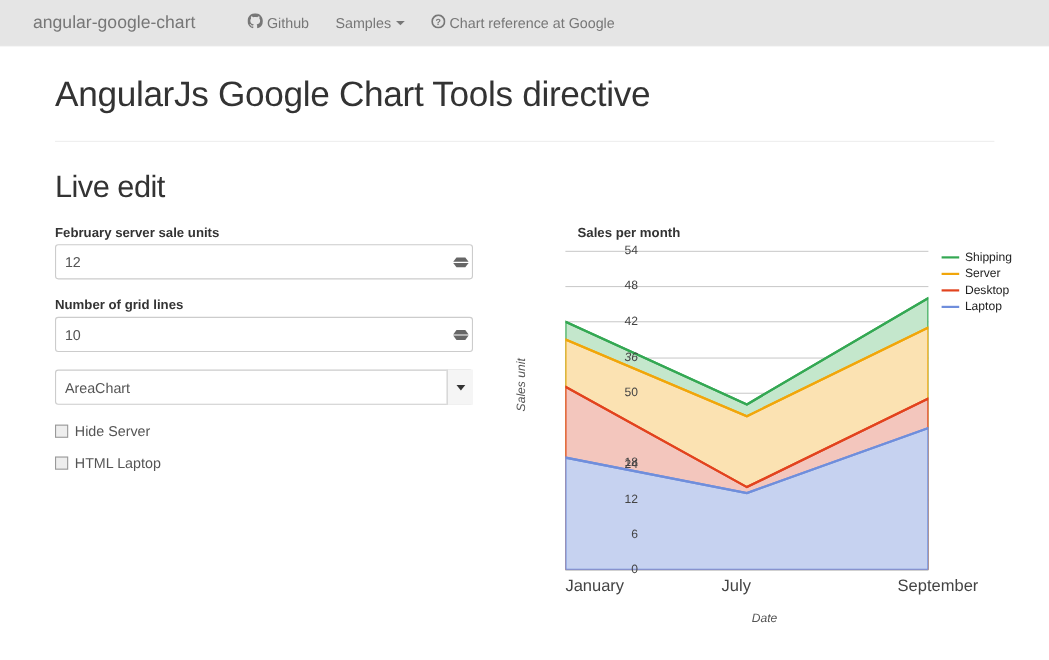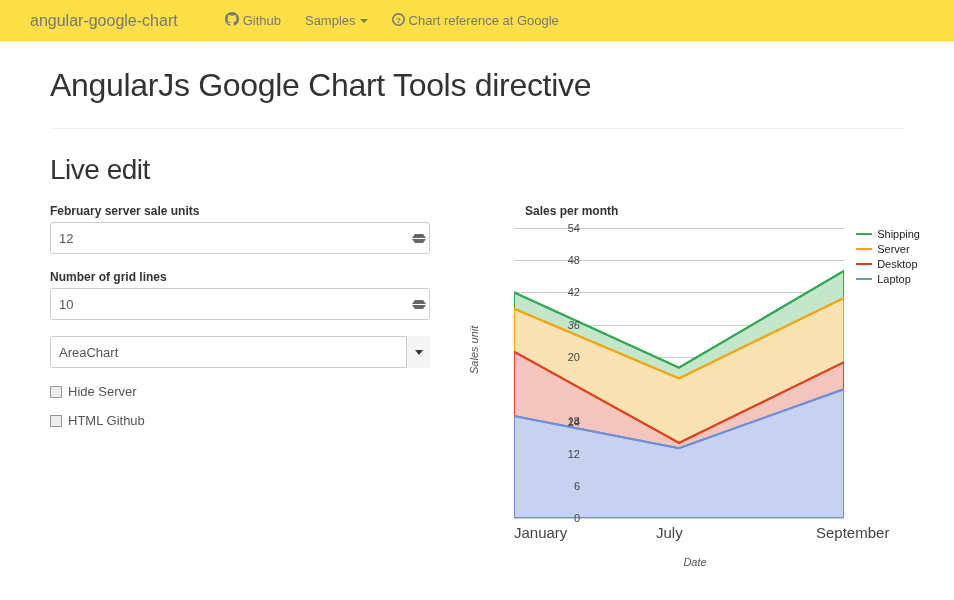--- a/index.html
+++ b/index.html
@@ -1,17 +1,17 @@
 <!DOCTYPE html>
 <html><head>
 <meta charset="utf-8">
 <style>
 *{box-sizing:border-box;margin:0;padding:0}
 body{font-family:"Helvetica Neue",Helvetica,Arial,sans-serif;font-size:14px;color:#333;background:#fff;width:954px}
-.navbar{background:#fde047;border-bottom:1px solid #e7e7e7;height:42px;padding:0 15px;display:flex;align-items:center}
+.navbar{background:#e5e5e5;border-bottom:1px solid #e7e7e7;height:42px;padding:0 15px;display:flex;align-items:center}
 .navbar .brand{color:#777;font-size:16px;margin-right:20px;padding:0 15px}
 .navbar a,.navbar .navitem{color:#777;font-size:13px;padding:0 12px;display:inline-flex;align-items:center;text-decoration:none;height:42px;cursor:pointer}
 .navbar .icon{margin-right:4px}
 .caret{display:inline-block;margin-left:4px;vertical-align:middle;border-top:4px solid #777;border-left:4px solid transparent;border-right:4px solid transparent}
 .container{padding:0 50px}
 h1.title{font-size:32px;font-weight:400;color:#333;text-align:left;margin:25px 0 24px;letter-spacing:-0.3px}
 hr.rule{border:none;border-top:1px solid #eee;margin:0 0 25px}
 h2.section{font-size:28px;font-weight:400;margin:6px 0 18px;letter-spacing:-0.5px}
 .row{display:flex;gap:40px}
 .col-left{flex:0 0 380px}
@@ -109,21 +109,21 @@
             </span>
         </div>
       </div>
 
       <div class="check-row">
         <span class="box"></span>
         <span>Hide Server</span>
       </div>
       <div class="check-row">
         <span class="box"></span>
-        <span>HTML Github</span>
+        <span>HTML Laptop</span>
       </div>
 
     </div>
 
     <div class="col-right">
       <div class="chart-box">
         <div class="chart-title">Sales per month</div>
         <div class="ylabel">Sales unit</div>
 
         <div class="plot" id="plot">
@@ -171,21 +171,21 @@
         <div class="xtick" style="left:44px">January</div>
         <div class="xtick" style="left:186px">July</div>
         <div class="xtick" style="left:346px">September</div>
 
         <div class="xlabel" style="top:352px">Date</div>
       <div class="ytick" style="top: 308px;">0</div>
           <div class="ytick" style="top: 275.778px;">6</div>
           <div class="ytick" style="top: 243.556px;">12</div>
           <div class="ytick" style="top: 211.333px;">18</div>
           <div class="ytick" style="top: 179.111px; margin-top: 33px;">24</div>
-          <div class="ytick" style="top: 146.889px;">20</div>
+          <div class="ytick" style="top: 146.889px;">50</div>
           <div class="ytick" style="top: 114.667px; font-style: italic;">36</div>
           <div class="ytick" style="top: 82.4444px;">42</div>
           <div class="ytick" style="top: 50.2222px;">48</div>
           <div class="ytick" style="top: 18px;">54</div>
         </div>
     </div>
   </div>
 </div>
 
 </body></html>

